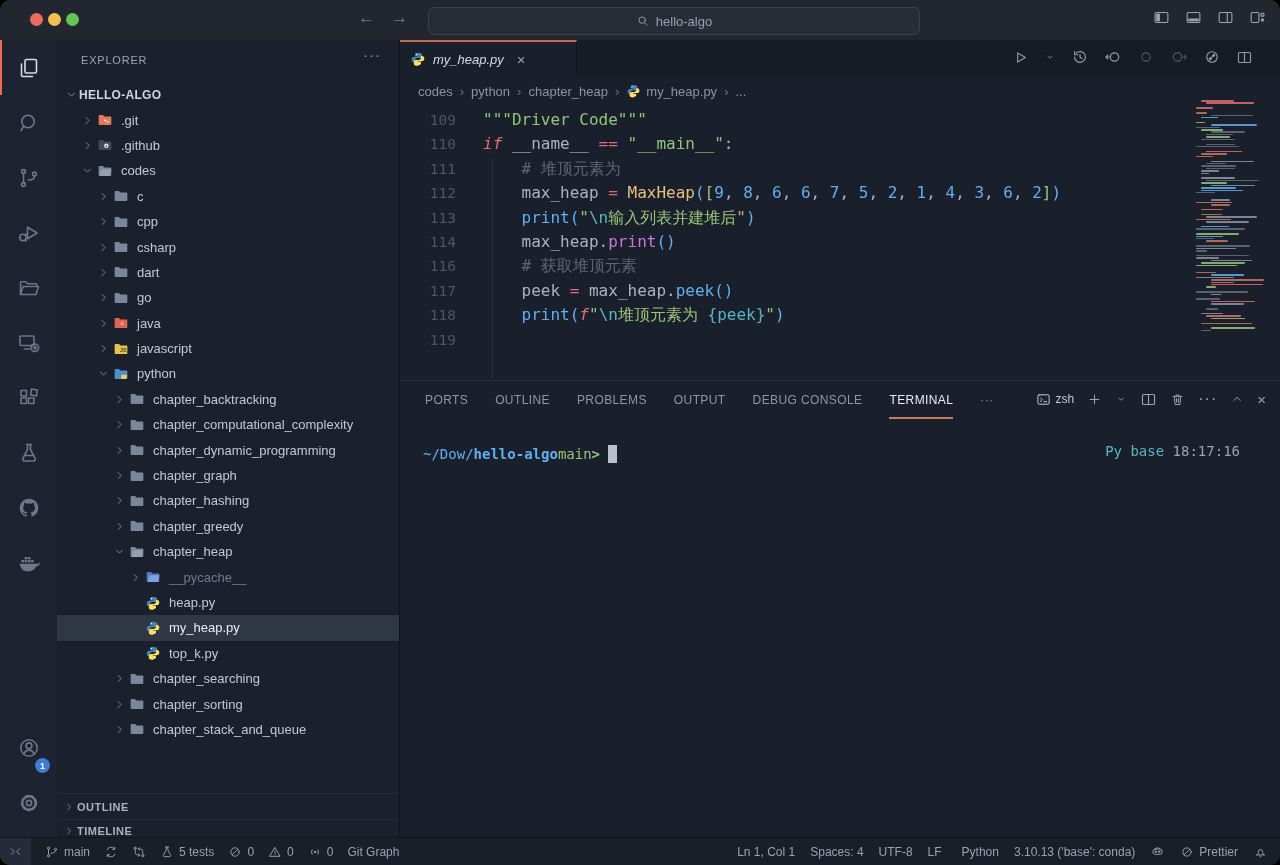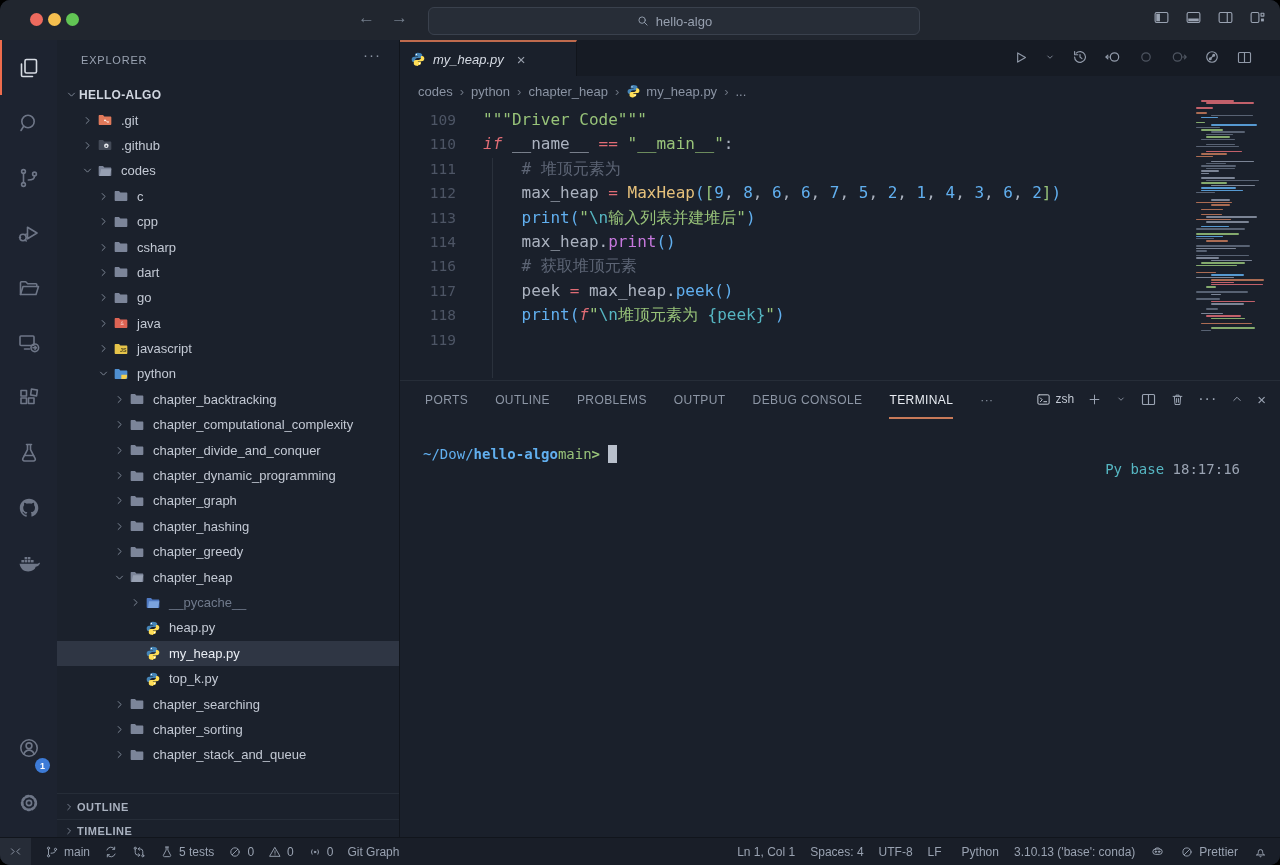--- a/index.html
+++ b/index.html
@@ -55,21 +55,21 @@
   
   .panel{position:absolute;left:400px;right:0;top:380px;bottom:27px;background:#1a202b;border-top:1px solid #262d38}
   .panel-tabs{height:38px;display:flex;align-items:center;padding-left:25px;gap:27px;font-size:12px;letter-spacing:.4px;color:#8d96a5}
   .ptab{height:36px;line-height:38px;cursor:pointer;border-bottom:2px solid transparent}
   .ptab.active{color:#e8ecf2;border-bottom-color:#c87a59}
   .panel-controls{position:absolute;right:14px;top:9px;display:flex;gap:13px;align-items:center;color:#9aa3b2}
   .pc-zsh{display:flex;align-items:center;gap:5px;color:#c3c9d4;font-size:12px}
   .terminal{position:absolute;left:0;right:0;top:38px;bottom:0;font-family:"DejaVu Sans Mono",monospace;font-size:14px;cursor:text}
   .prompt{position:absolute;left:23px;top:26px;display:flex;align-items:center}
   .cursor{display:inline-block;width:9px;height:18px;background:#b9c0cc;margin-left:8px}
-  .term-right{position:absolute;right:40px;top:42px}
+  .term-right{position:absolute;right:40px;top:24px}
   
   .statusbar{position:absolute;left:0;right:0;bottom:0;height:27px;background:#191e28;border-top:1px solid #11151c;display:flex;align-items:center;justify-content:space-between;font-size:12px;color:#99a2b1}
   .sb-left,.sb-right{display:flex;align-items:center;height:100%}
   .sb-left{gap:14px;padding-left:0}
   .sb-right{gap:15px;padding-right:12px}
   .sitem{display:flex;align-items:center;gap:5px;height:100%;cursor:pointer}
   .sitem.boxed{background:#262c37;padding:0 9px}
   .mono{font-family:"DejaVu Sans Mono",monospace}
 </style>
 </head>
@@ -427,33 +427,20 @@
             <svg width="13" height="13" viewBox="0 0 24 24" fill="none" stroke="currentColor" stroke-width="1.6" stroke-linecap="round" stroke-linejoin="round">
               <path d="M9.5 6.5 15 12l-5.5 5.5"></path>
             </svg>
           </span>
           <span class="ficon">
             <svg width="16" height="16" viewBox="0 0 24 24">
               <path fill="#7c8599" d="M2.5 6c0-.8.7-1.5 1.5-1.5h5l2 2.2h9c.8 0 1.5.7 1.5 1.5V18c0 .8-.7 1.5-1.5 1.5H4c-.8 0-1.5-.7-1.5-1.5z"></path>
             </svg>
           </span>
           <span>chapter_computational_complexity</span>
-        </div>
-        <div class="trow" style="padding-left: 54px;">
-          <span class="chev">
-            <svg width="13" height="13" viewBox="0 0 24 24" fill="none" stroke="currentColor" stroke-width="1.6" stroke-linecap="round" stroke-linejoin="round">
-              <path d="M9.5 6.5 15 12l-5.5 5.5"></path>
-            </svg>
-          </span>
-          <span class="ficon">
-            <svg width="16" height="16" viewBox="0 0 24 24">
-              <path fill="#7c8599" d="M2.5 6c0-.8.7-1.5 1.5-1.5h5l2 2.2h9c.8 0 1.5.7 1.5 1.5V18c0 .8-.7 1.5-1.5 1.5H4c-.8 0-1.5-.7-1.5-1.5z"></path>
-            </svg>
-          </span>
-          <span>chapter_divide_and_conquer</span>
         </div>
         <div class="trow" style="padding-left: 54px;">
           <span class="chev">
             <svg width="13" height="13" viewBox="0 0 24 24" fill="none" stroke="currentColor" stroke-width="1.6" stroke-linecap="round" stroke-linejoin="round">
               <path d="M9.5 6.5 15 12l-5.5 5.5"></path>
             </svg>
           </span>
           <span class="ficon">
             <svg width="16" height="16" viewBox="0 0 24 24">
               <path fill="#7c8599" d="M2.5 6c0-.8.7-1.5 1.5-1.5h5l2 2.2h9c.8 0 1.5.7 1.5 1.5V18c0 .8-.7 1.5-1.5 1.5H4c-.8 0-1.5-.7-1.5-1.5z"></path>

